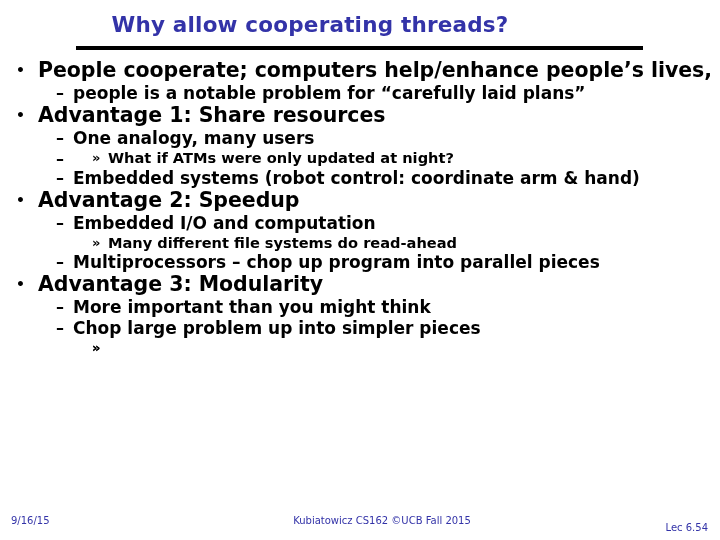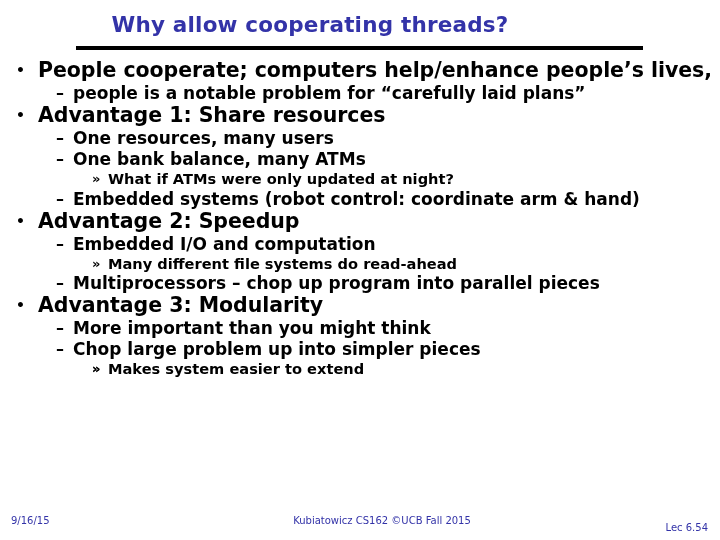--- a/index.html
+++ b/index.html
@@ -173,26 +173,25 @@
       <span class="line-text cont">people is a notable problem for “carefully laid plans”</span>
     </div>
 
     <div class="line lvl1">
       <span class="bullet-mark">•</span>
       <span class="line-text">Advantage 1: Share resources</span>
     </div>
 
     <div class="line lvl2">
       <span class="bullet-mark">–</span>
-      <span class="line-text">One resources, many users</span>
-    </div>
-
-    <div class="line lvl2">
-      <span class="bullet-mark">–</span>
-      <span class="line-text">One bank balance, many ATMs</span>
+      <span class="line-text">One analogy, many users</span>
+    </div>
+
+    <div class="line lvl2">
+      <span class="bullet-mark">–</span>
     </div>
 
     <div class="line lvl3">
       <span class="bullet-mark">»</span>
       <span class="line-text">What if ATMs were only updated at night?</span>
     </div>
 
     <div class="line lvl2">
       <span class="bullet-mark">–</span>
       <span class="line-text">Embedded systems (robot control: coordinate arm &amp; hand)</span>
@@ -232,21 +231,20 @@
       <span class="bullet-mark">–</span>
       <span class="line-text">Chop large problem up into simpler pieces</span>
     </div>
 
     <div class="line lvl3">
       <span class="bullet-mark">»</span>
     </div>
 
     <div class="line lvl3">
       <span class="bullet-mark">»</span>
-      <span class="line-text">Makes system easier to extend</span>
     </div>
 
   </div>
 
   <div id="footer">
     <span id="footer-date">9/16/15</span>
     <span id="footer-center">Kubiatowicz CS162 ©UCB Fall 2015</span>
     <span id="footer-page">Lec 6.54</span>
   </div>
 

